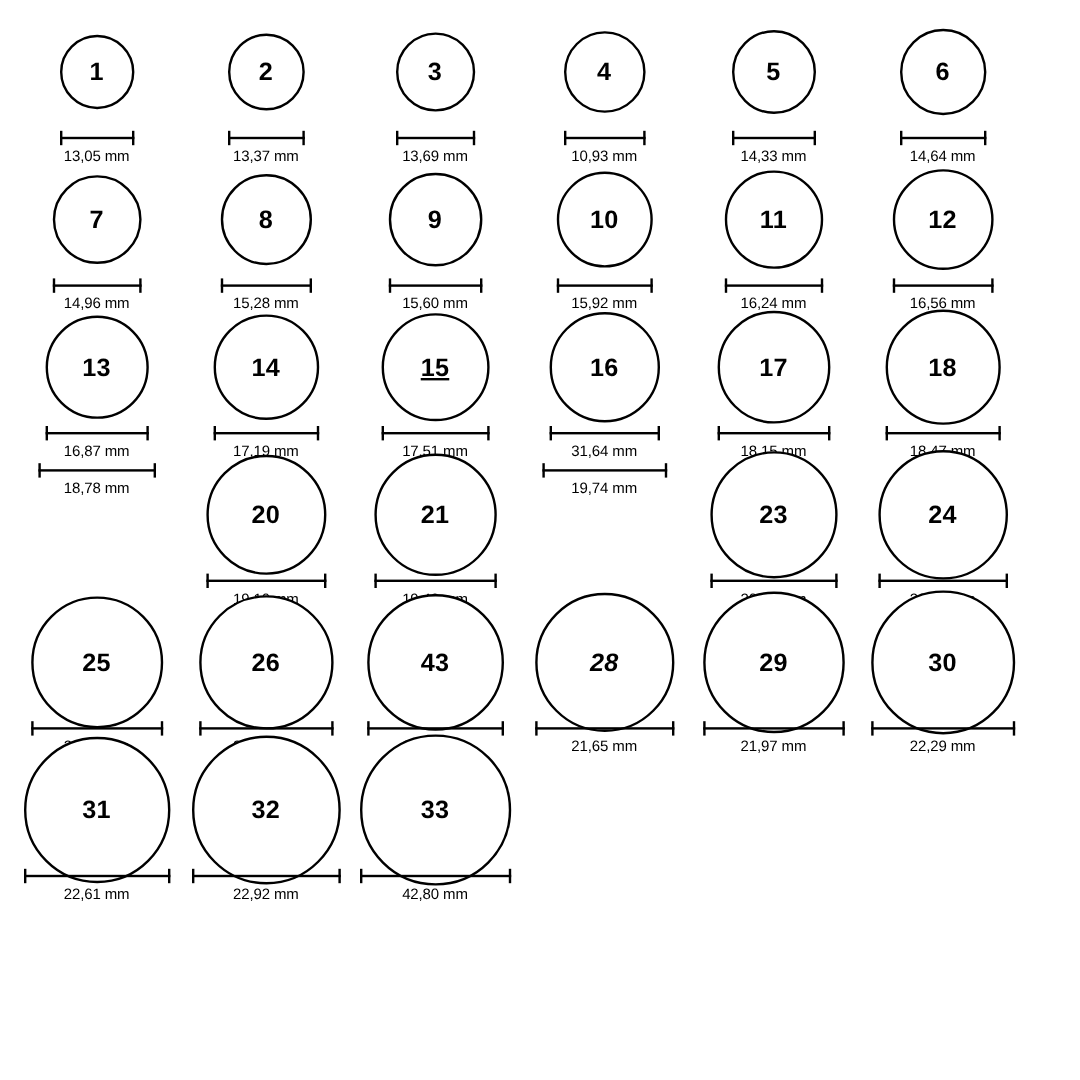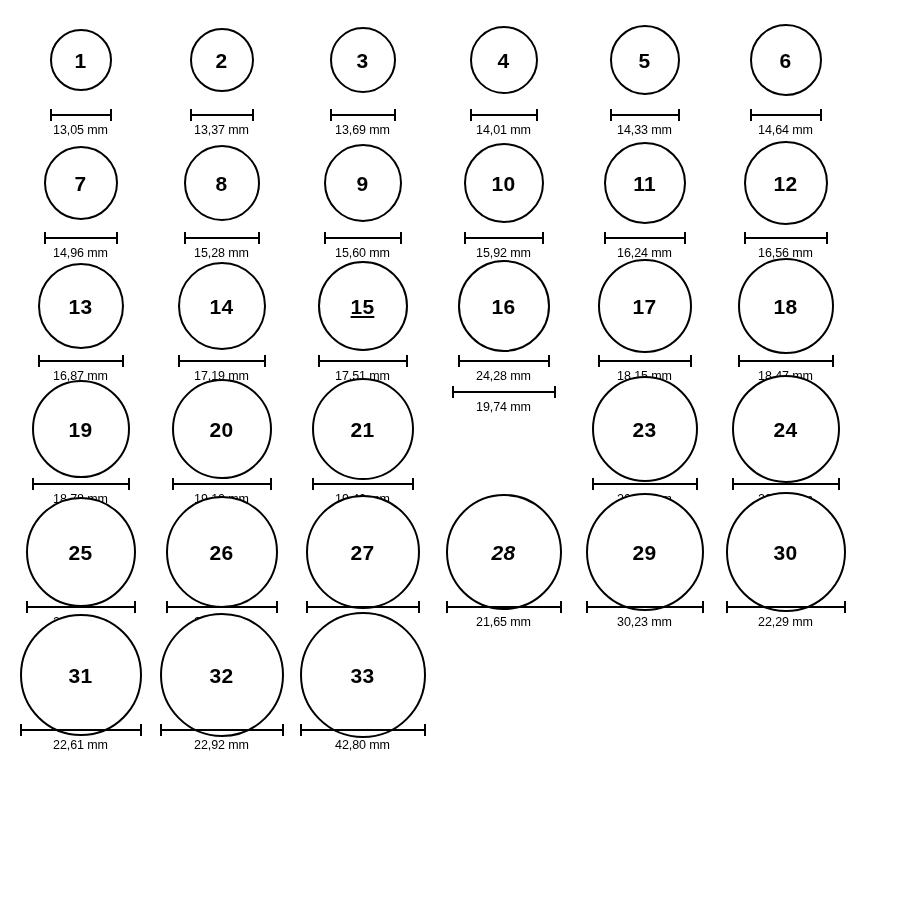--- a/index.html
+++ b/index.html
@@ -138,21 +138,21 @@
           <div class="ring-wrap">
             <div class="ring" style="width: 68px; height: 68px;">
               <span class="ring-label">4</span>
             </div>
           </div>
           <div class="measure" style="width: 68px;">
             <div class="bar"></div>
             <div class="cap left"></div>
             <div class="cap right"></div>
           </div>
-          <div class="mm">14,01 mm</div>
+          <div class="mm">10,93 mm</div>
         </div>
         <div class="cell">
           <div class="ring-wrap">
             <div class="ring" style="width: 70px; height: 70px;">
               <span class="ring-label">5</span>
             </div>
           </div>
           <div class="measure" style="width: 70px;">
             <div class="bar"></div>
             <div class="cap left"></div>
@@ -298,21 +298,21 @@
           <div class="ring-wrap">
             <div class="ring" style="width: 92px; height: 92px;">
               <span class="ring-label">16</span>
             </div>
           </div>
           <div class="measure" style="width: 92px;">
             <div class="bar"></div>
             <div class="cap left"></div>
             <div class="cap right"></div>
           </div>
-          <div class="mm">24,28 mm</div>
+          <div class="mm">31,64 mm</div>
         </div>
         <div class="cell">
           <div class="ring-wrap">
             <div class="ring" style="width: 94px; height: 94px;">
               <span class="ring-label">17</span>
             </div>
           </div>
           <div class="measure" style="width: 94px;">
             <div class="bar"></div>
             <div class="cap left"></div>
@@ -329,25 +329,20 @@
           <div class="measure" style="width: 96px;">
             <div class="bar"></div>
             <div class="cap left"></div>
             <div class="cap right"></div>
           </div>
           <div class="mm">18,47 mm</div>
         </div>
       </div>
       <div class="row">
         <div class="cell">
-          <div class="ring-wrap">
-            <div class="ring" style="width: 98px; height: 98px;">
-              <span class="ring-label">19</span>
-            </div>
-          </div>
           <div class="measure" style="width: 98px;">
             <div class="bar"></div>
             <div class="cap left"></div>
             <div class="cap right"></div>
           </div>
           <div class="mm">18,78 mm</div>
         </div>
         <div class="cell">
           <div class="ring-wrap">
             <div class="ring" style="width: 100px; height: 100px; align-items: center;">
@@ -432,21 +427,21 @@
           <div class="measure" style="width: 112px;">
             <div class="bar"></div>
             <div class="cap left"></div>
             <div class="cap right"></div>
           </div>
           <div class="mm">21,01 mm</div>
         </div>
         <div class="cell">
           <div class="ring-wrap">
             <div class="ring" style="width: 114px; height: 114px;">
-              <span class="ring-label">27</span>
+              <span class="ring-label">43</span>
             </div>
           </div>
           <div class="measure" style="width: 114px;">
             <div class="bar"></div>
             <div class="cap left"></div>
             <div class="cap right"></div>
           </div>
           <div class="mm">21,33 mm</div>
         </div>
         <div class="cell">
@@ -466,21 +461,21 @@
           <div class="ring-wrap">
             <div class="ring" style="width: 118px; height: 118px;">
               <span class="ring-label">29</span>
             </div>
           </div>
           <div class="measure" style="width: 118px;">
             <div class="bar"></div>
             <div class="cap left"></div>
             <div class="cap right"></div>
           </div>
-          <div class="mm">30,23 mm</div>
+          <div class="mm">21,97 mm</div>
         </div>
         <div class="cell">
           <div class="ring-wrap">
             <div class="ring" style="width: 120px; height: 120px;">
               <span class="ring-label">30</span>
             </div>
           </div>
           <div class="measure" style="width: 120px;">
             <div class="bar"></div>
             <div class="cap left"></div>

